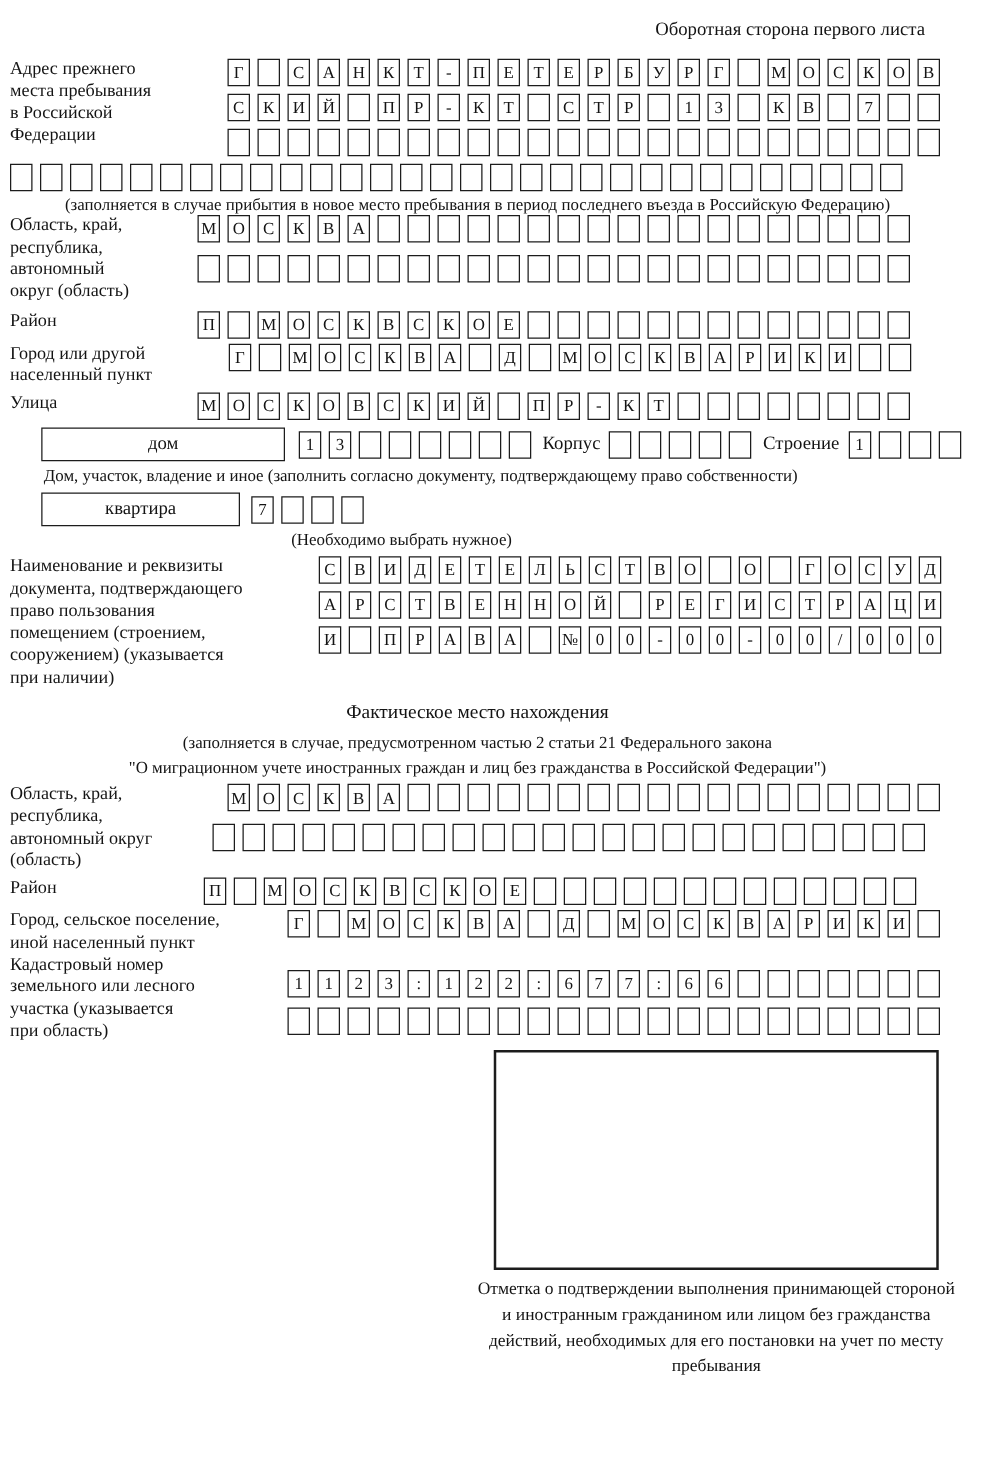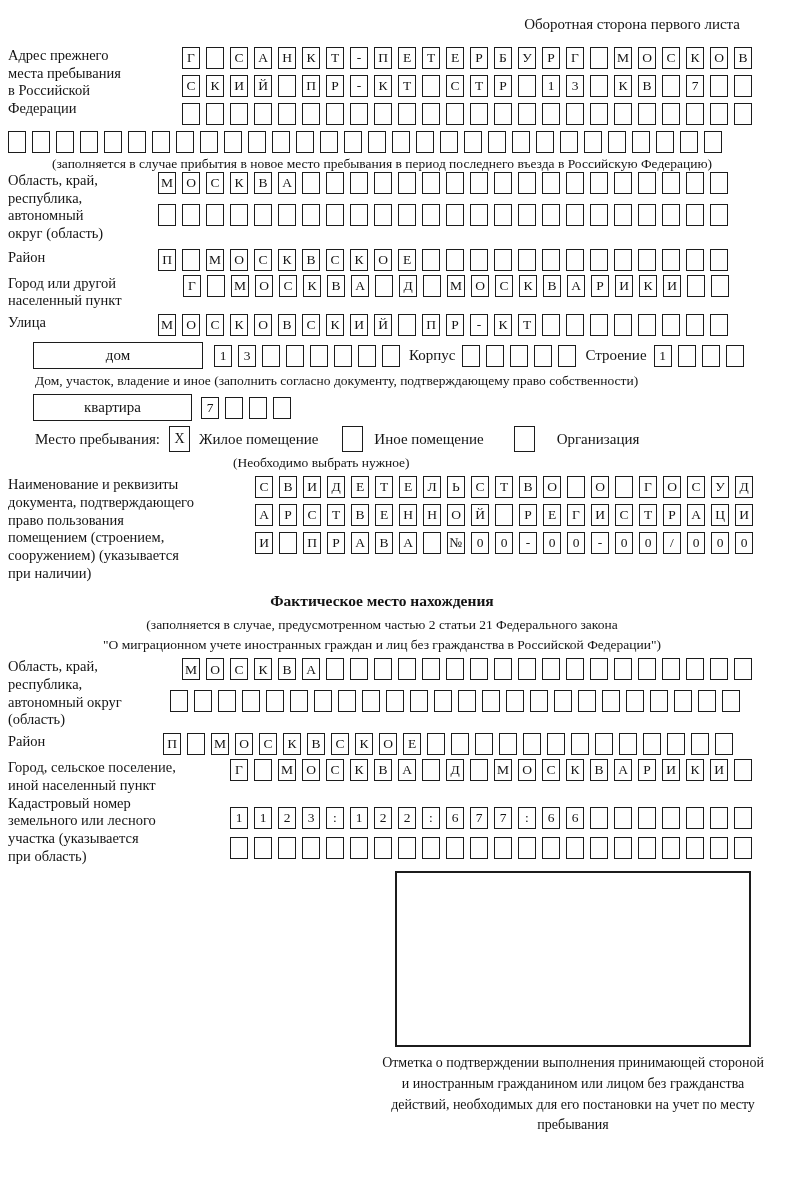--- a/index.html
+++ b/index.html
@@ -45,35 +45,35 @@
   .mt4 { margin-top: 4px; }
   .indent25 { margin-left: 25px; }
   .indent12 { margin-left: 12px; }
 
   .dom-row { display: flex; align-items: center; margin-left: 25px; margin-top: 6px; }
   .lblbox {
     border: 1.6px solid #1c1c1c; height: 27px;
     display: inline-flex; align-items: center; justify-content: center;
     font-size: 15px;
   }
-  .dom-box { width: 170px; margin-right: 11px; }
+  .dom-box { width: 195px; margin-right: 11px; }
   .kv-box { width: 159px; margin-right: 9px; }
   .inline-lbl { font-size: 15px; margin: 0 7px 0 9px; }
 
   .small-caption { margin: 4px 0 5px 27px; }
 
   .mesto-row { display: flex; align-items: center; margin-left: 27px; margin-top: 5px; font-size: 15px; }
   .checkbox {
     width: 21px; height: 26px; border: 1.6px solid #1c1c1c;
     display: inline-flex; align-items: center; justify-content: center;
     font-size: 14px;
   }
   .mesto-note { margin: 3px 0 5px 225px; }
 
-  .fact-title { font-size: 15.5px; font-weight: bold; text-align: center; width: 748px; margin: 10px 0 5px 0; }
+  .fact-title { font-size: 15.5px; font-weight: normal; text-align: center; width: 748px; margin: 10px 0 5px 0; }
   .fact-note { width: 748px; text-align: center; font-size: 13.5px; line-height: 1.45; }
 
   .kad-col { margin-top: 12px; gap: 8px; }
 
   .stamp-box {
     width: 356px; height: 176px; border: 2px solid #1c1c1c;
     margin-left: 387px; margin-top: 6px; background: #fff;
   }
   .stamp-caption {
     width: 390px; margin-left: 370px; margin-top: 6px;
@@ -392,29 +392,20 @@
   <div class="dom-row" style="margin-top:0;">
     <div class="lblbox kv-box">квартира</div>
     <div class="boxrow">
         <span class="cbox">7</span>
         <span class="cbox"></span>
         <span class="cbox"></span>
         <span class="cbox"></span>
       </div>
   </div>
 
-  <div class="mesto-row">
-    <span>Место пребывания:</span>
-    <span class="checkbox" style="margin-left:9px;">X</span>
-    <span style="margin-left:9px;">Жилое помещение</span>
-    <span class="checkbox" style="margin-left:24px;"></span>
-    <span style="margin-left:11px;">Иное помещение</span>
-    <span class="checkbox" style="margin-left:30px;"></span>
-    <span style="margin-left:22px;">Организация</span>
-  </div>
   <div class="caption mesto-note">(Необходимо выбрать нужное)</div>
 
   <div class="frow mt4">
     <div class="ml lbl247">Наименование и реквизиты
 документа, подтверждающего
 право пользования
 помещением (строением,
 сооружением) (указывается
 при наличии)</div>
     <div class="boxcol">

